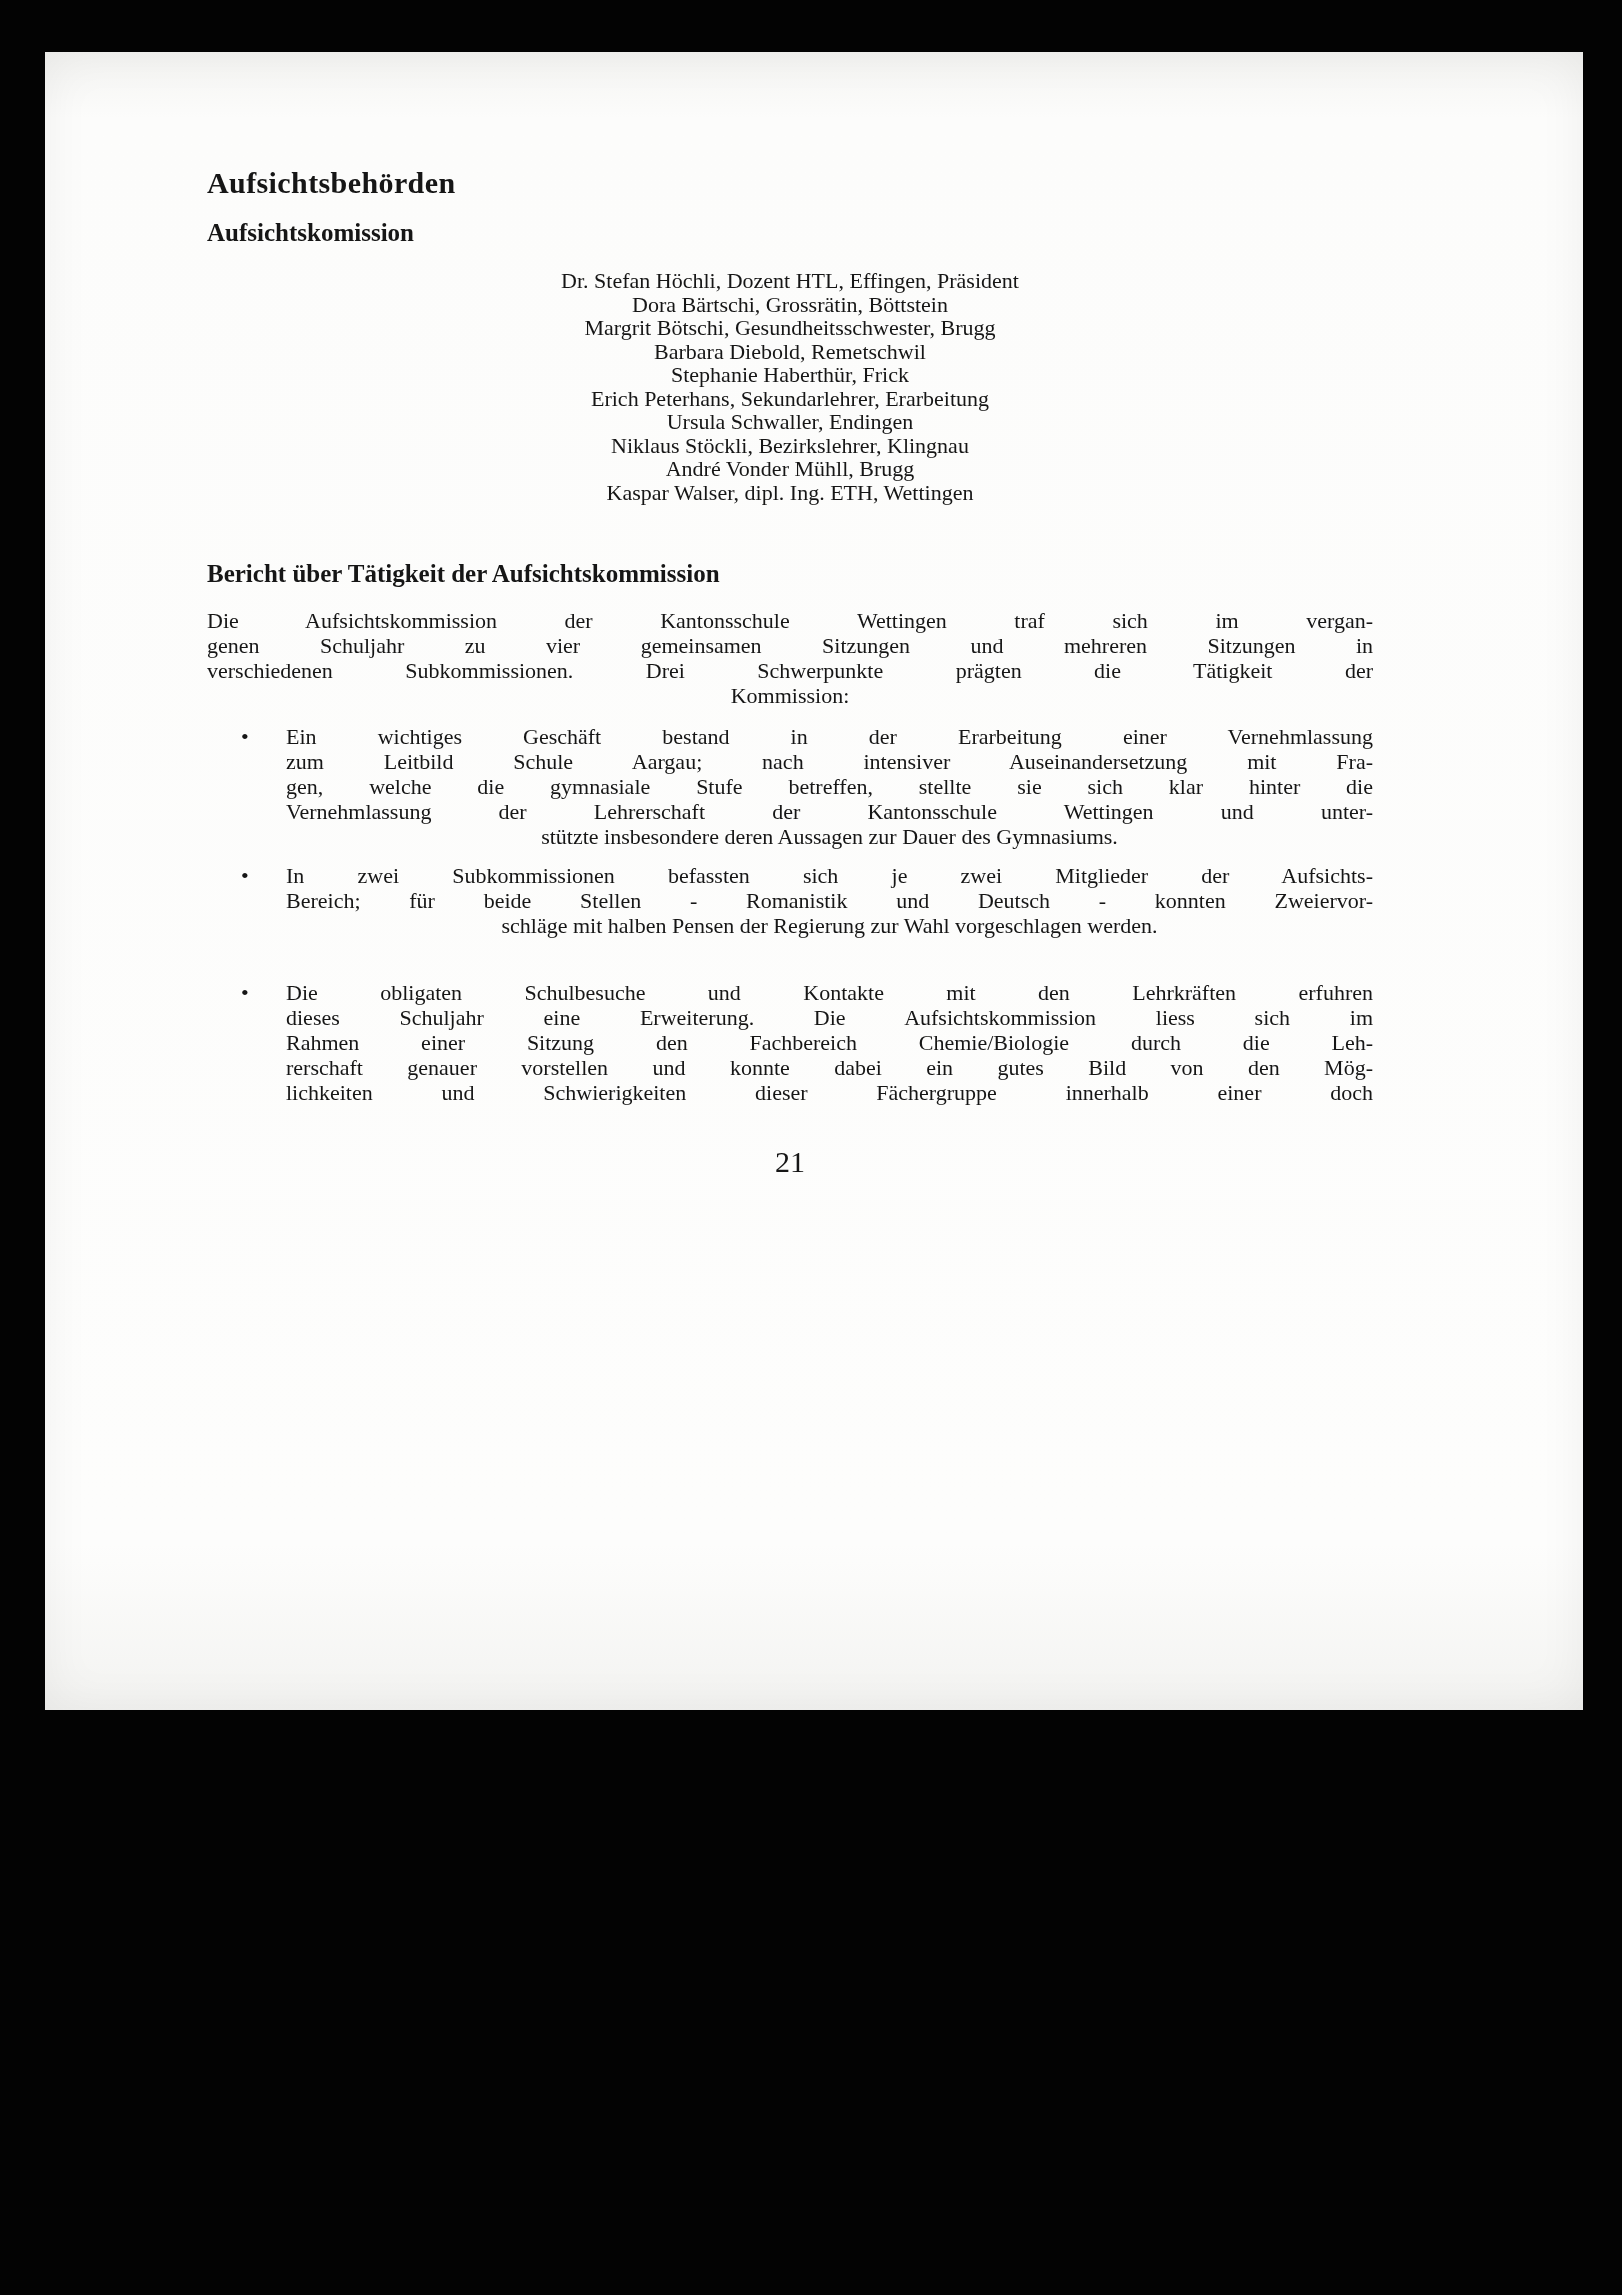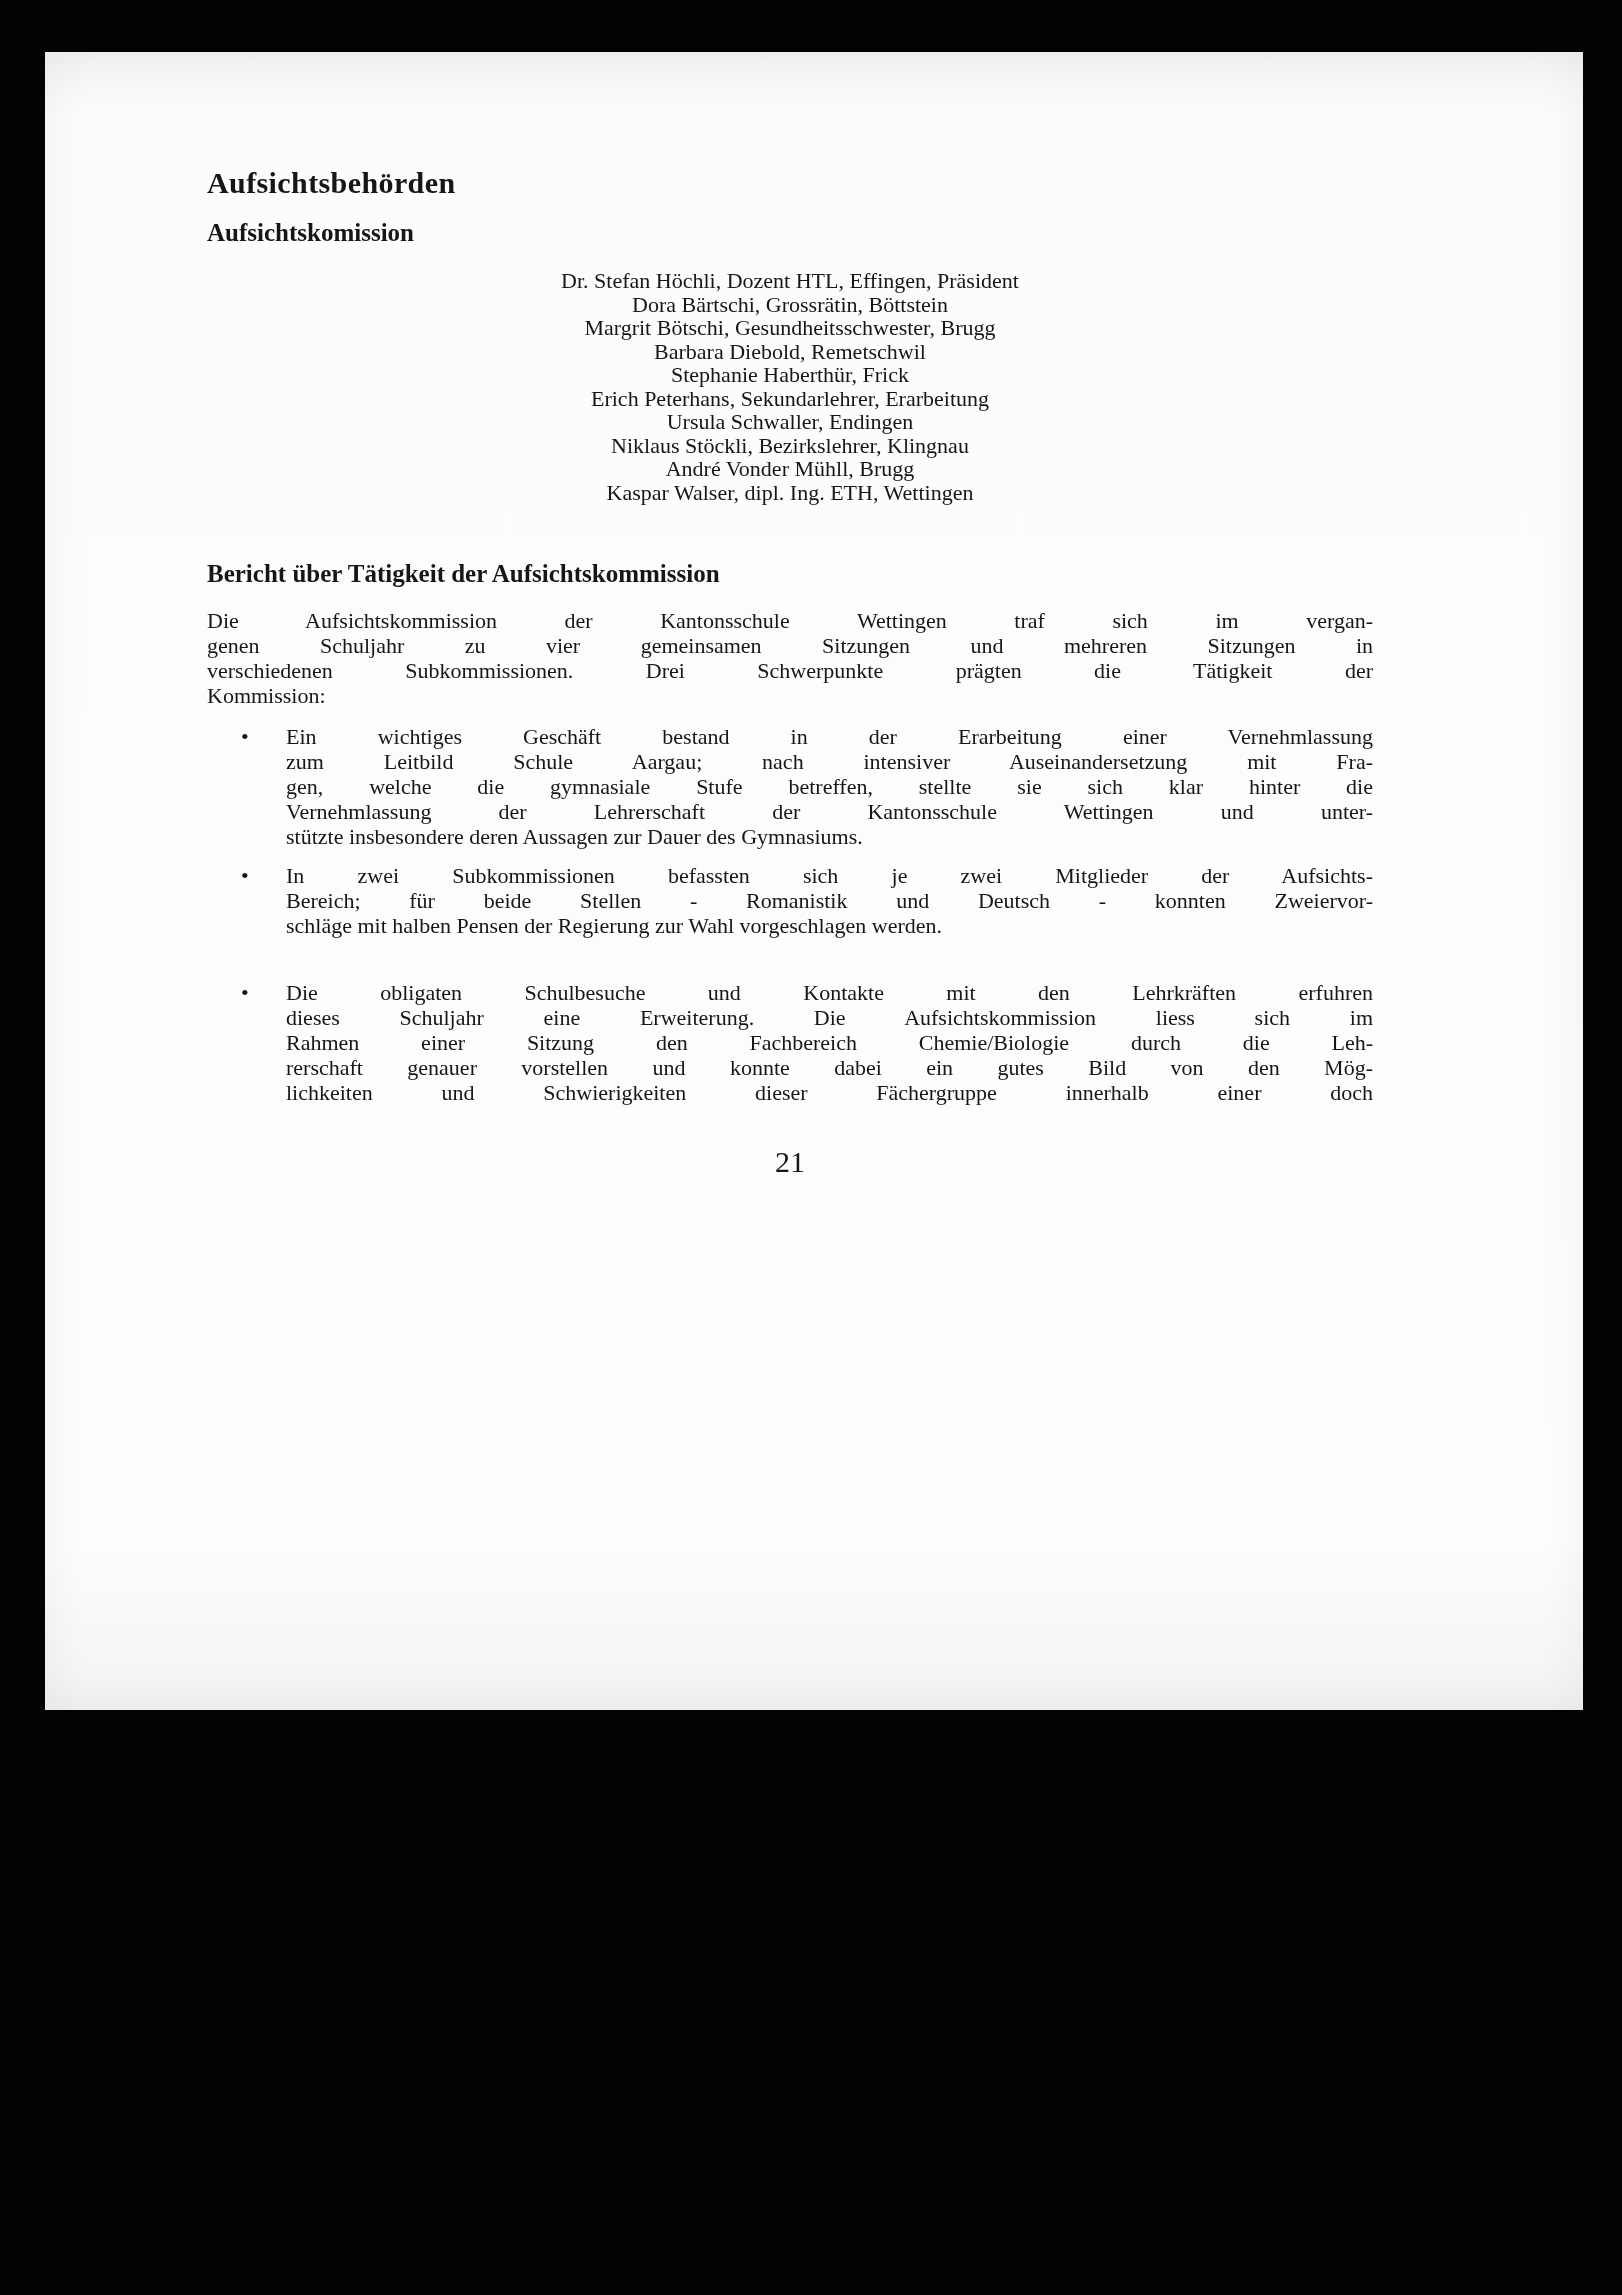--- a/index.html
+++ b/index.html
@@ -54,21 +54,21 @@
   .para {
     font-size: 22px;
     line-height: 25px;
   }
   .intro { top: 556px; }
   .ln.j {
     text-align: justify;
     text-align-last: justify;
   }
   .ln.last {
-    text-align: left;
+    text-align: center;
   }
   .bullet {
     font-size: 22px;
     line-height: 25px;
   }
   .bullet-1 { top: 672px; }
   .bullet-2 { top: 811px; }
   .bullet-3 { top: 928px; }
   .bullet .marker {
     position: absolute;

